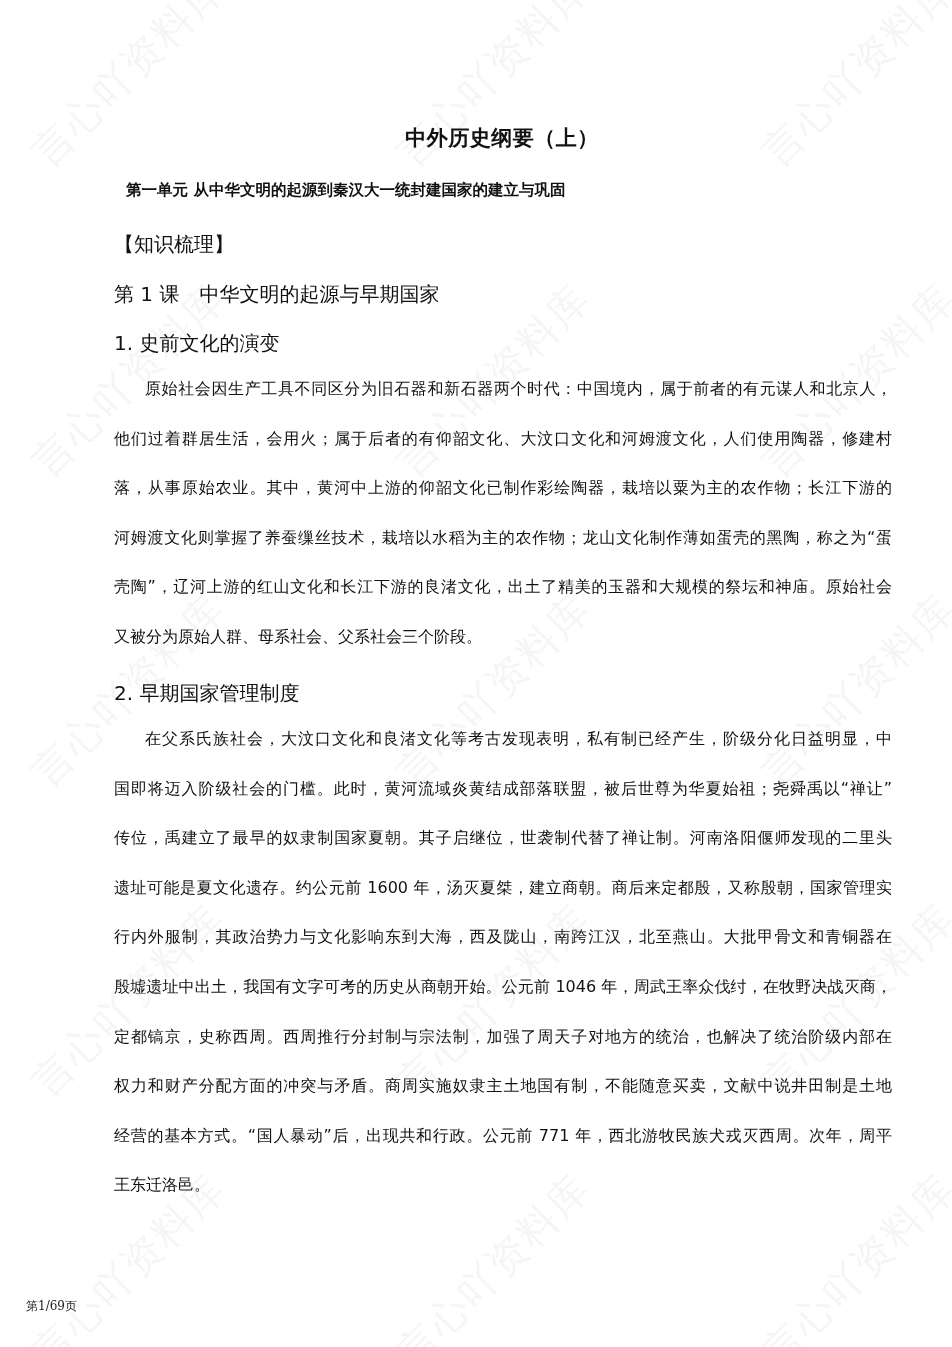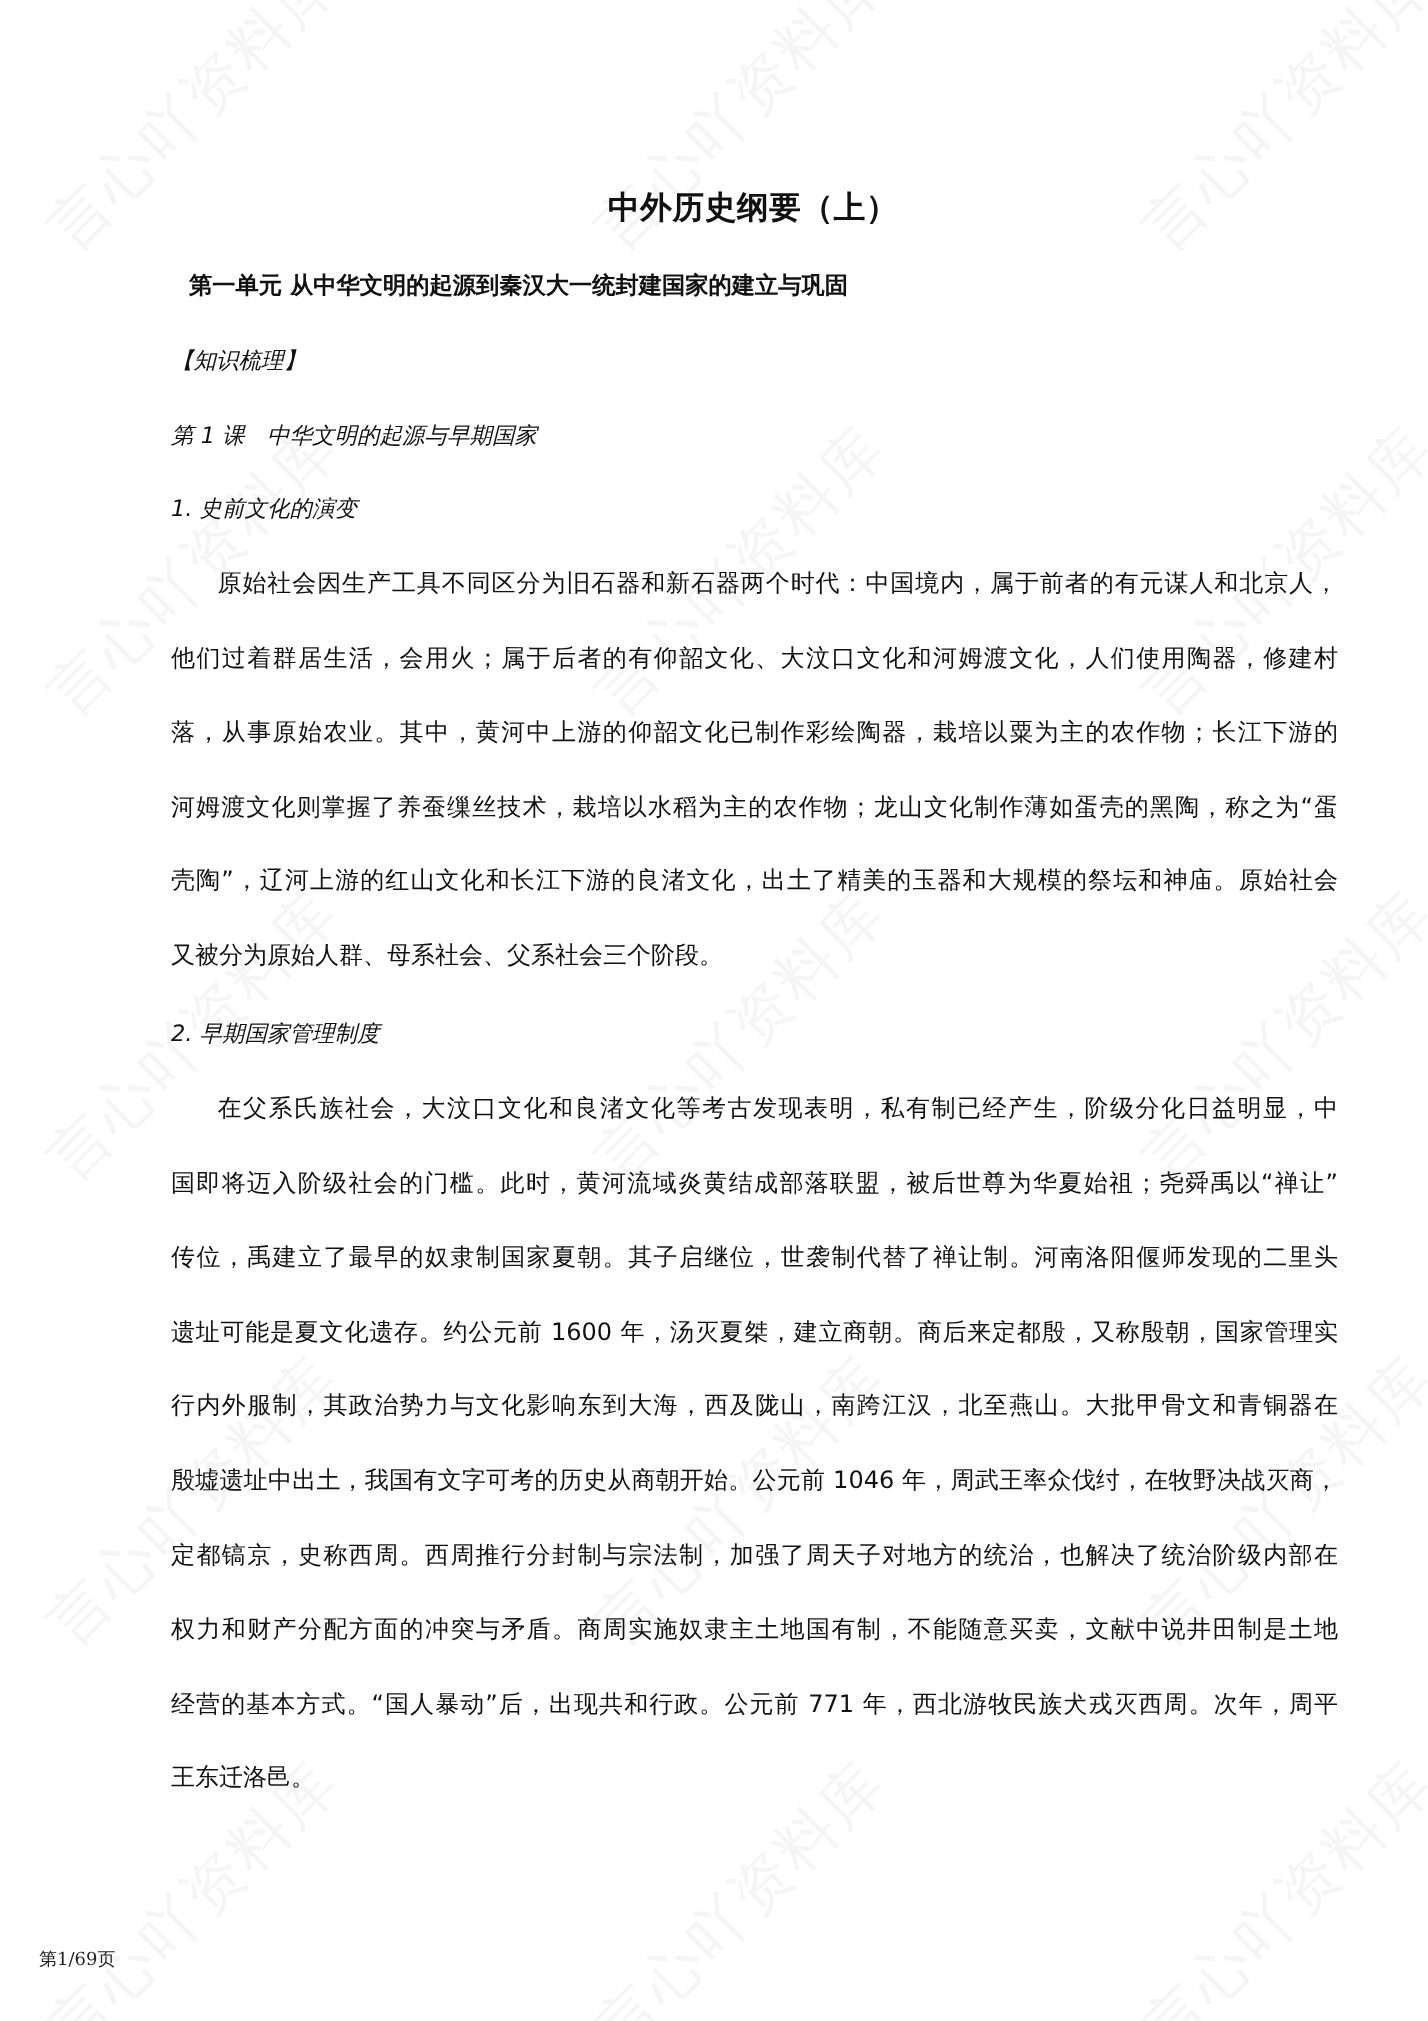--- a/index.html
+++ b/index.html
@@ -6,21 +6,21 @@
     body { width: 952px; height: 1347px; position: relative; overflow: hidden;
            font-family: "DejaVu Sans", "Liberation Sans", sans-serif; color: #111; }
     .watermarks { position: absolute; inset: 0; pointer-events: none; z-index: 0; }
     .wm { position: absolute; font-size: 40px; color: rgba(120,120,120,0.07);
           transform: rotate(-45deg); transform-origin: left top; white-space: nowrap;
           font-family: "DejaVu Sans", sans-serif; letter-spacing: 2px; }
     .page { position: absolute; left: 0; top: 0; width: 952px; height: 1347px; z-index: 1; margin-left: 26px; }
     .title { position: absolute; top: 124px; left: 0; width: 952px; text-align: center;
              font-size: 21px; font-weight: bold; letter-spacing: 0.5px; }
     .unit { position: absolute; top: 180px; left: 100px; font-size: 15.5px; font-weight: bold; }
-    .line { position: absolute; left: 88px; font-size: 15px; white-space: nowrap; font-style: italic; }
+    .line { position: absolute; left: 88px; font-size: 20px; white-space: nowrap; }
     .para { position: absolute; left: 88px; width: 778px; font-size: 16px;
             line-height: 49.6px; text-align: justify; text-indent: 31px; }
     .para .ln { display: block; text-indent: 0; white-space: nowrap; text-align-last: justify; }
     .para .ln.first { padding-left: 31px; }
     .para .ln.last { text-align-last: left; }
     .footer { position: absolute; top: 1298px; left: 0; width: 952px; 
               font-family: "DejaVu Serif", "Liberation Serif", serif; font-size: 12px; color: #222; }
   </style>
 </head>
 <body>

